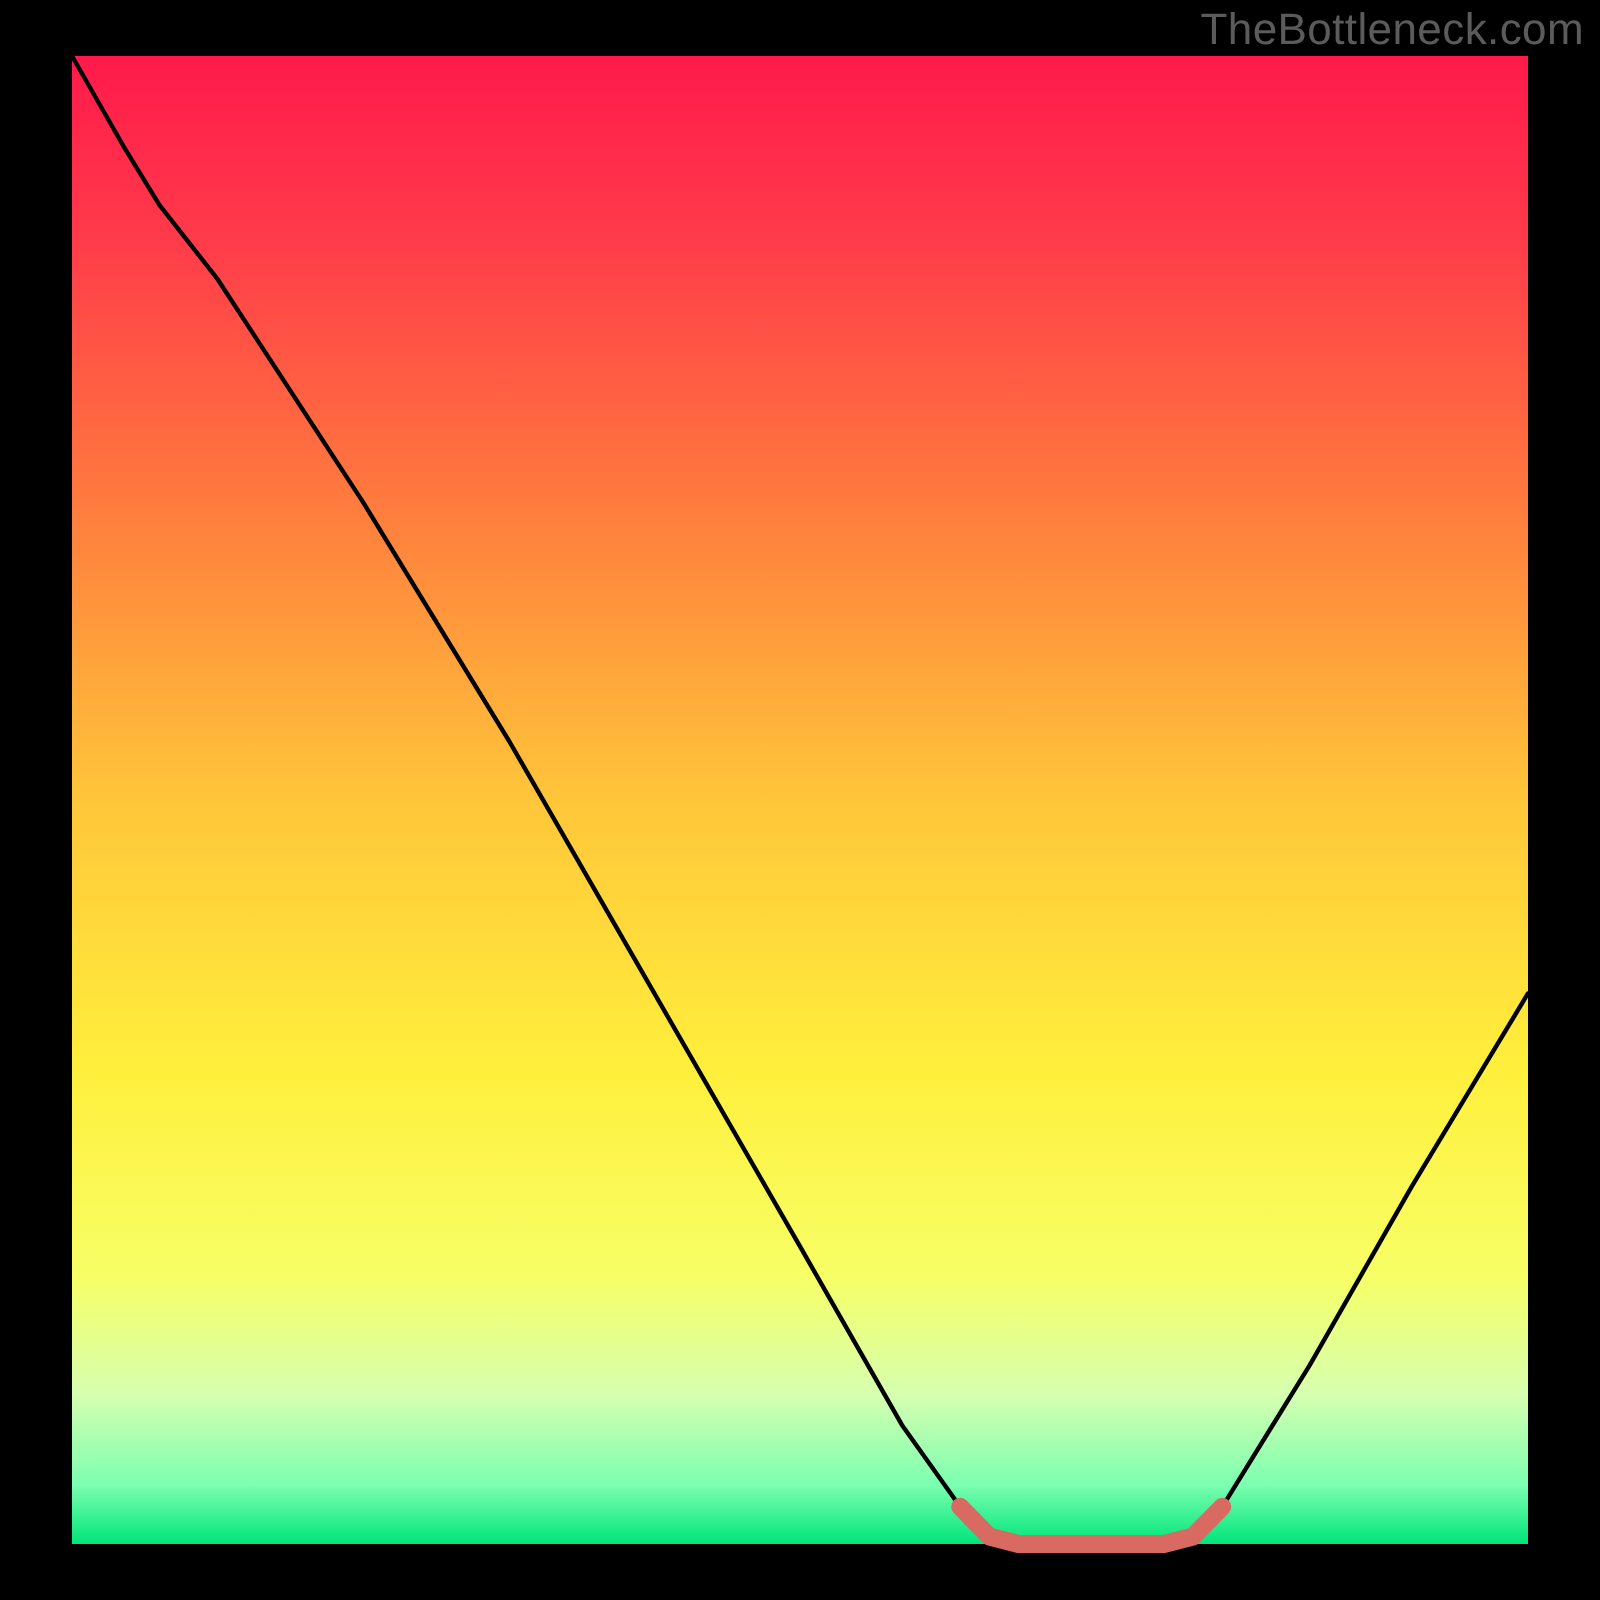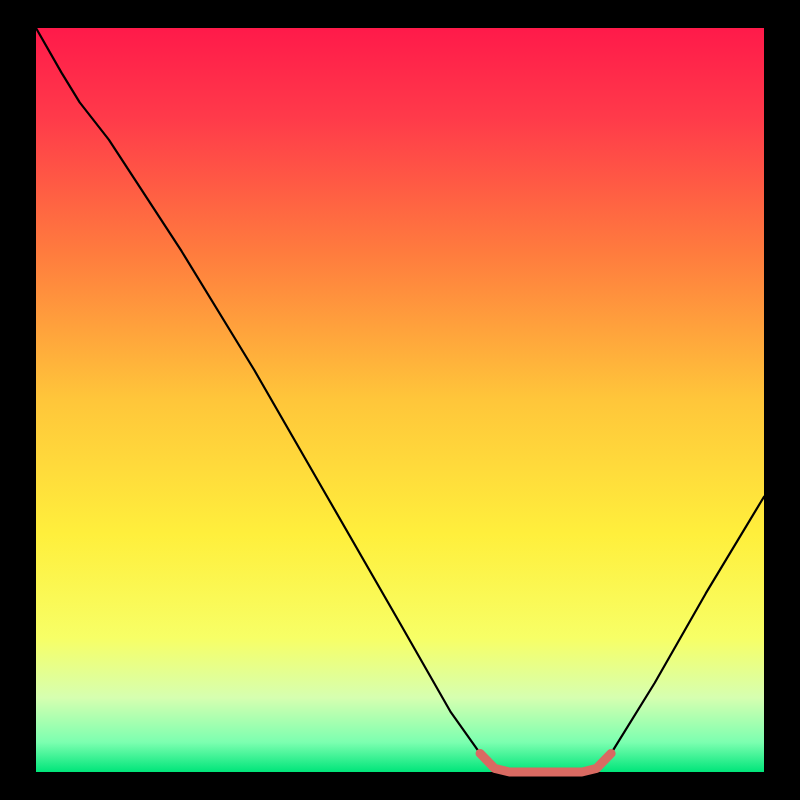--- a/index.html
+++ b/index.html
@@ -28,20 +28,21 @@
   svg {
     position: absolute;
     top: 0;
     left: 0;
   }
 </style>
 </head>
 <body>
 
 <div class="container">
+  <div class="watermark">TheBottleneck.com</div>
   <svg id="chart-svg" width="800" height="800" viewBox="0 0 800 800">
     <defs>
       <linearGradient id="bg-grad" x1="0" y1="0" x2="0" y2="1">
           <stop offset="0.00%" stop-color="#ff1a4a"></stop>
           <stop offset="12.00%" stop-color="#ff3a4a"></stop>
           <stop offset="30.00%" stop-color="#ff7b3e"></stop>
           <stop offset="50.00%" stop-color="#ffc63a"></stop>
           <stop offset="68.00%" stop-color="#ffef3c"></stop>
           <stop offset="82.00%" stop-color="#f7ff66"></stop>
           <stop offset="90.00%" stop-color="#d6ffb0"></stop>

